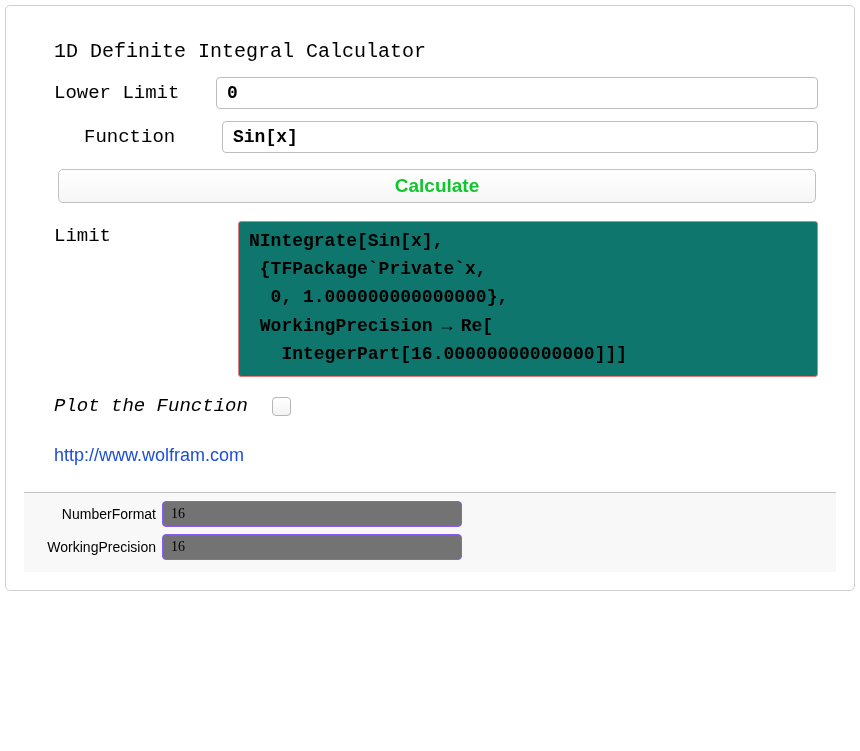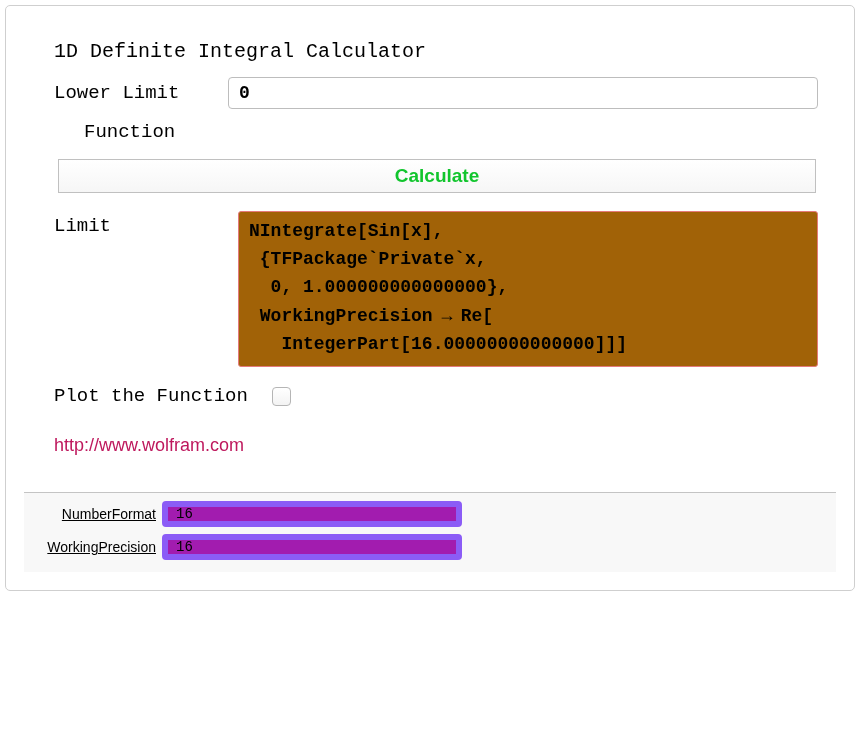--- a/index.html
+++ b/index.html
@@ -23,21 +23,21 @@
     }
     .title {
       font-size: 20px;
       margin: 4px 0 14px 0;
       font-family: "Courier New", Courier, monospace;
     }
     .row {
       display: flex;
       align-items: center;
       margin-bottom: 12px;
-      gap: 24px;
+      gap: 12px;
     }
     .row-label {
       width: 150px;
       flex-shrink: 0;
       font-size: 19px;
     }
     .text-input {
       flex: 1;
       height: 32px;
       border: 1px solid #bdbdbd;
@@ -48,21 +48,21 @@
       font-weight: bold;
       outline: none;
       background: #fff;
     }
     .calc-button {
       width: calc(100% - 6px);
       margin: 4px 0 18px 4px;
       height: 34px;
       background: linear-gradient(#fff, #f6f6f6);
       border: 1px solid #c0c0c0;
-      border-radius: 0;
+      border-radius: 5px;
       font-family: Arial, Helvetica, sans-serif;
       font-weight: bold;
       font-size: 19px;
       color: #11c52d;
       cursor: pointer;
     }
     .result-row {
       display: flex;
       align-items: flex-start;
       margin-bottom: 18px;
@@ -71,106 +71,107 @@
     .result-label {
       width: 176px;
       flex-shrink: 0;
       font-size: 19px;
       padding-top: 4px;
     }
     .result-box {
       flex: 1;
       border: 1.5px solid #e47a7a;
       border-radius: 3px;
-      background: #a16207;
+      background: #0f766e;
       padding: 6px 10px 8px 10px;
       font-family: "Courier New", Courier, monospace;
       font-size: 18px;
       font-weight: bold;
       line-height: 1.55;
       white-space: pre;
     }
     .arrow {
       font-family: Arial, sans-serif;
       font-weight: normal;
     }
     .plot-row {
       display: flex;
       align-items: center;
       margin-bottom: 28px;
       gap: 20px;
+      font-style: italic;
     }
     .plot-label {
       font-size: 19px;
     }
     .checkbox {
       width: 19px;
       height: 19px;
       border: 1px solid #b5b5b5;
       border-radius: 4px;
       background: linear-gradient(#fff,#f3f3f3);
       margin-left: 4px;
     }
     .link {
       font-family: Arial, Helvetica, sans-serif;
       font-size: 18px;
-      color: #be185d;
+      color: #1d4ed8;
       text-decoration: none;
       display: inline-block;
-      margin-bottom: 16px;
+      margin-bottom: 6px;
       text-align: right;
     }
     .bottom-panel {
       border-top: 1px solid #c4c4c4;
       background: #f8f8f8;
       padding: 8px 14px 10px 14px;
       font-family: Arial, Helvetica, sans-serif;
       font-size: 14px;
     }
     .bottom-row {
       display: flex;
       align-items: center;
       margin-bottom: 7px;
       gap: 6px;
     }
     .bottom-label {
       width: 118px;
       text-align: right;
       flex-shrink: 0;
       color: #000;
-      text-decoration: underline;
     }
     .bottom-input {
       width: 300px;
       height: 26px;
-      border: 6px solid #8b5cf6;
+      border: 1px solid #8b5cf6;
       border-radius: 4px;
       padding: 2px 8px;
-      font-family: Liberation Mono, monospace;
+      font-family: Liberation Serif, serif;
       font-size: 14px;
       outline: none;
-      background: #a21caf;
+      background: #737373;
     }
   </style>
 </head>
 <body>
 
 <div class="outer-panel">
   <div class="main-panel">
 
     <div class="title">1D Definite Integral Calculator</div>
 
     <div class="row">
       <div class="row-label">Lower Limit</div>
       <input class="text-input" type="text" value="0" style="">
     </div>
 
 
     <div class="row" style="margin-left:30px">
       <div class="row-label" style="width:126px">Function</div>
+      <input class="text-input" type="text" value="Sin[x]" style="">
     </div>
 
     <button class="calc-button">Calculate</button>
 
     <div class="result-row">
       <div class="result-label">Limit</div>
       <div class="result-box"><span>NIntegrate[Sin[x],</span>
 <span> {TFPackage`Private`x,</span>
 <span>  0, 1.000000000000000},</span>
 <span> WorkingPrecision</span><span class="arrow"> → </span><span>Re[</span>

